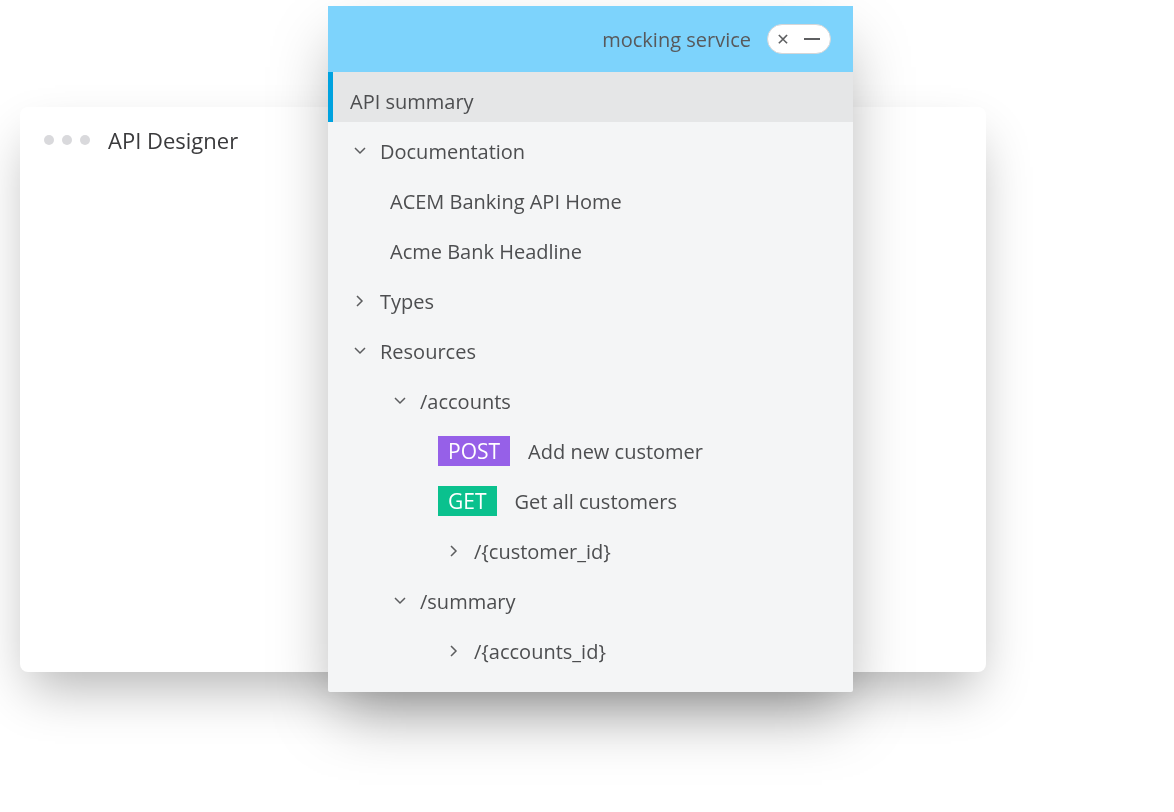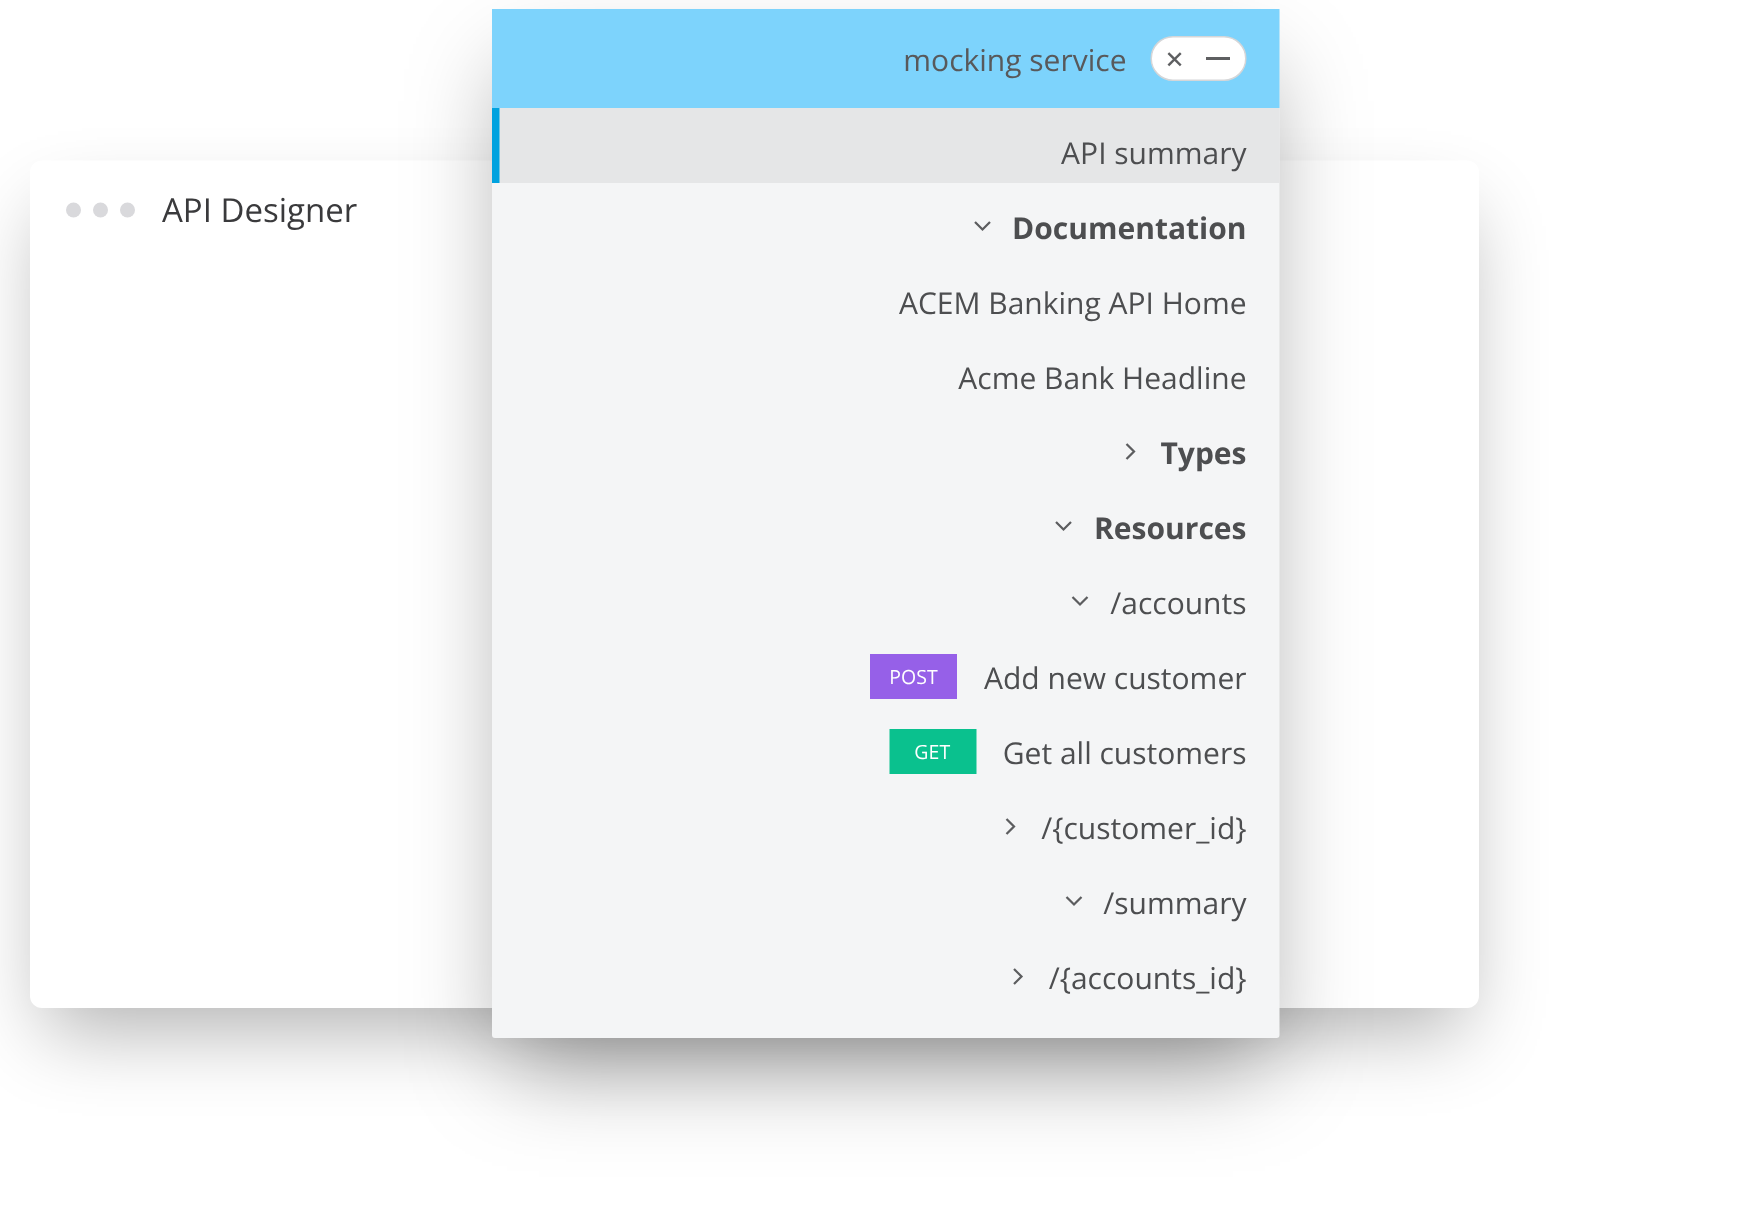--- a/index.html
+++ b/index.html
@@ -104,21 +104,20 @@
       padding-bottom: 20px;
     }
     .nav-item {
       display: flex;
       align-items: center;
       min-height: 50px;
       padding: 10px 22px 2px 22px;
       color: #4d4e50;
       font-size: 20px;
       cursor: pointer;
-      justify-content: flex-end;
     }
     .nav-item.selected {
       background: #e5e6e7;
       position: relative;
     }
     .nav-item.selected::before {
       content: '';
       position: absolute;
       left: 0;
       top: 0;
@@ -128,34 +127,34 @@
     }
     .nav-item .chev {
       width: 20px;
       display: inline-flex;
       justify-content: center;
       margin-right: 10px;
       color: #5c5d5f;
       font-size: 14px;
     }
     .nav-item.level-0 { padding-left: 22px; }
-    .nav-item.level-1 { padding-left: 22px; font-weight: bold; }
+    .nav-item.level-1 { padding-left: 22px; }
     .nav-item.level-2 { padding-left: 62px; }
     .nav-item.level-2.no-chev { padding-left: 62px; }
     .nav-item.level-3 { padding-left: 80px; }
     .nav-item.level-3.no-chev { padding-left: 80px; }
     .nav-item.level-4 { padding-left: 116px; }
     .method-badge {
       display: inline-flex;
       align-items: center;
       justify-content: center;
       height: 30px;
       padding: 0 10px;
       color: #ffffff;
-      font-size: 13px;
+      font-size: 21px;
       font-weight: 500;
       margin-right: 18px;
       min-width: 58px;
     }
     .method-post { background: #9660e8; }
     .method-get { background: #0ac18e; }
     .hide-chev .chev { visibility: hidden; }
   </style>
 </head>
 <body>

